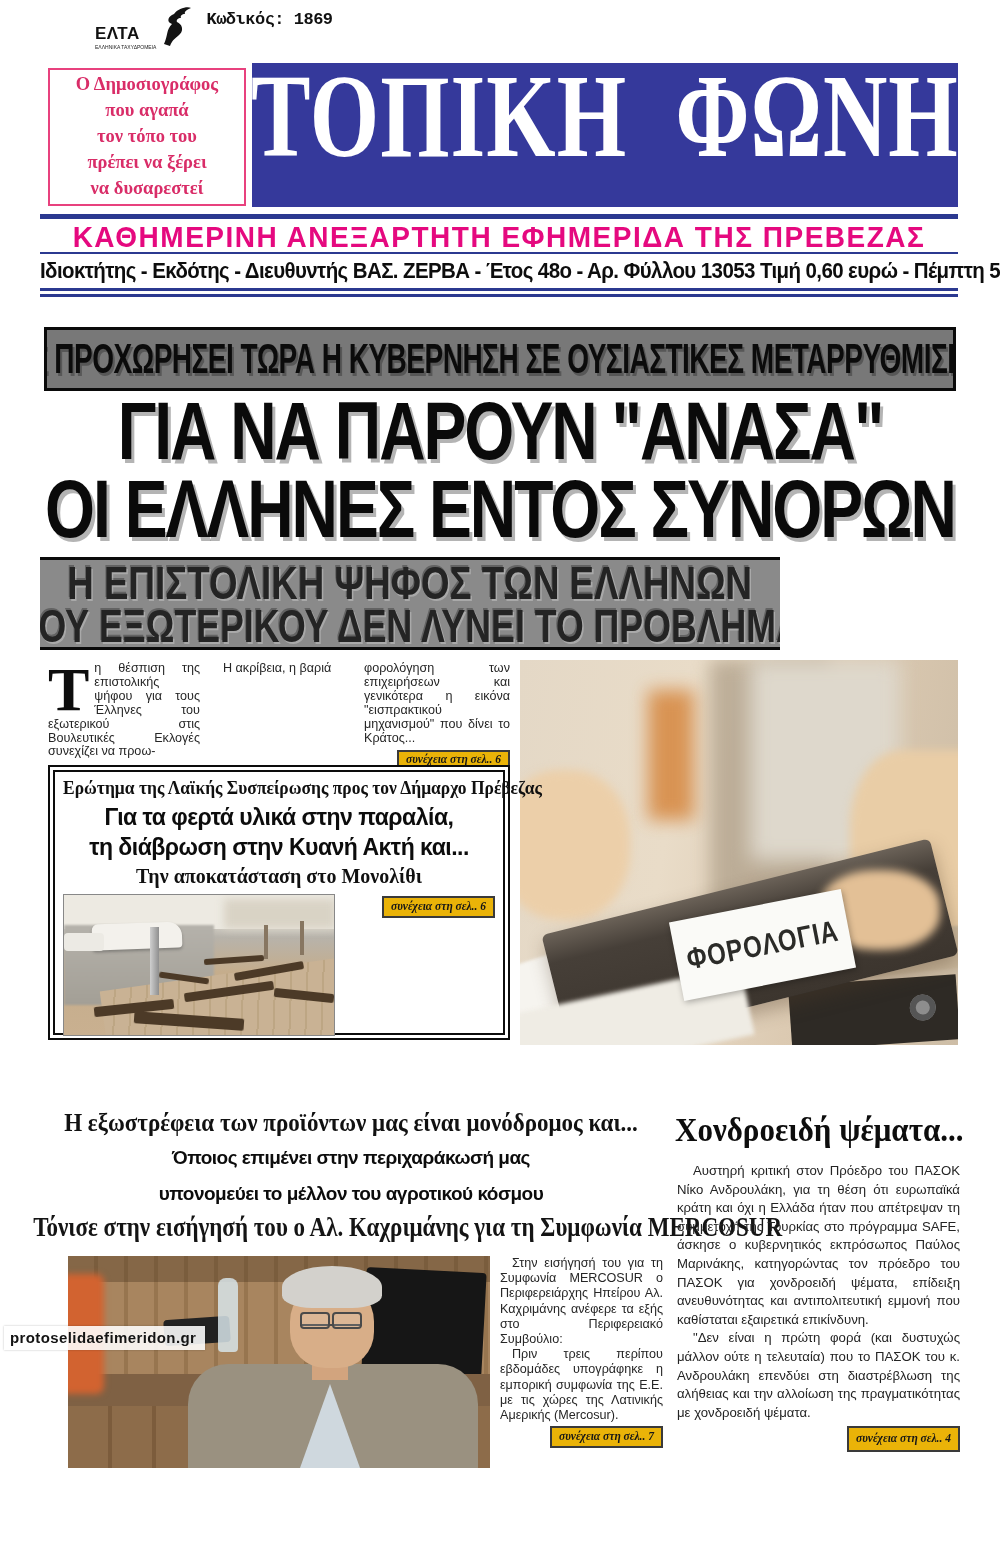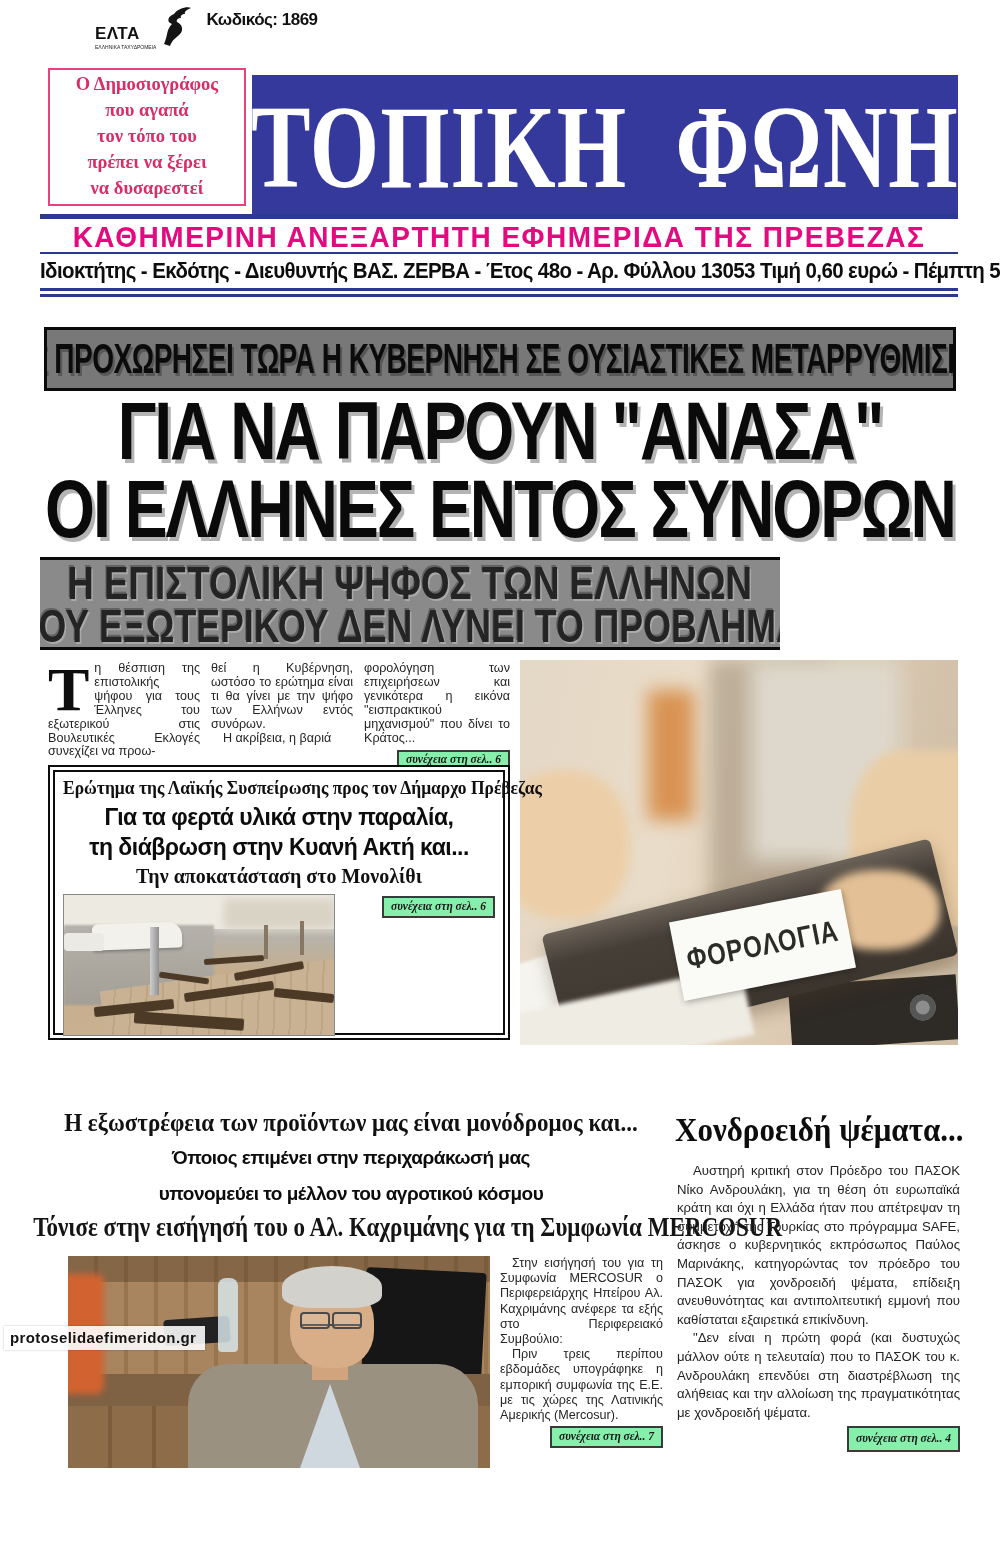--- a/index.html
+++ b/index.html
@@ -4,27 +4,27 @@
 <style>
   * { margin:0; padding:0; box-sizing:border-box; }
   body { background:#ffffff; font-family:"Liberation Sans", sans-serif; }
   .page { position:relative; width:1000px; height:1545px; background:#ffffff; overflow:hidden; margin:0 auto; }
 
   
   .postal { position:absolute; left:95px; top:6px; display:flex; align-items:flex-start; gap:14px; }
   .elta-logo { display:flex; align-items:flex-end; gap:2px; }
   .elta-text { font-weight:bold; font-size:17px; color:#111; letter-spacing:0.5px; font-family:"Liberation Sans",sans-serif; }
   .elta-sub { font-size:5px; color:#222; text-align:center; }
-  .postal-code { font-weight:bold; font-size:17px; color:#111; margin-top:4px; font-family:Liberation Sans, sans-serif; letter-spacing:-0.5px;}
+  .postal-code { font-weight:bold; font-size:17px; color:#111; margin-top:4px; font-family:Liberation Mono, monospace; letter-spacing:-0.5px;}
 
   
   .motto-box { position:absolute; left:48px; top:68px; width:198px; height:138px; border:2px solid #e8417e; display:flex; align-items:center; justify-content:center; }
   .motto-inner { text-align:center; font-family:"Liberation Serif", serif; font-size:18.5px; font-weight:bold; color:#d92d68; line-height:1.4; }
 
-  .masthead { position:absolute; left:252px; top:63px; width:706px; height:144px; background:#35399b; display:flex; align-items:center; justify-content:center; overflow:hidden;margin-top:12px; }
+  .masthead { position:absolute; left:252px; top:63px; width:706px; height:144px; background:#35399b; display:flex; align-items:flex-start; justify-content:center; overflow:hidden; }
   .masthead-title { font-family:"Liberation Serif", serif; font-weight:bold; color:#ffffff; font-size:92px; white-space:nowrap; transform:scale(0.97,1.28); letter-spacing:1px; word-spacing:26px; }
 
   
   .rule { position:absolute; left:40px; width:918px; background:#2b3990; }
   .subtitle { position:absolute; left:40px; top:221px; width:918px; text-align:center; color:#e5097f; font-weight:bold; font-size:28px; letter-spacing:1.5px; white-space:nowrap; transform:scaleY(1.08); }
   .publine { position:absolute; left:40px; top:258px; width:918px; text-align:center; color:#0d0d0d; font-weight:bold; font-size:20.5px; white-space:nowrap; letter-spacing:-0.6px; transform:scaleY(1.12); }
 
   
   .banner1 { position:absolute; left:44px; top:327px; width:912px; height:64px; background:#787878; border:3px solid #0a0a0a; display:flex; align-items:center; justify-content:center; overflow:hidden; }
   .banner1-text { font-weight:bold; font-size:28px; color:#0b0b0b; white-space:nowrap; letter-spacing:-0.5px; transform:scale(1,1.55); text-shadow:2px 2px 0 rgba(60,60,60,0.55); }
@@ -38,21 +38,21 @@
   .banner2-line.l2 { font-size:35px; }
 
   
   .lead-cols { position:absolute; left:48px; top:662px; width:462px; display:flex; gap:11px; }
   .lead-col { font-size:12.6px; line-height:13.9px; color:#262626; text-align:justify; }
   .lead-col.c1 { width:152px; }
   .lead-col.c2 { width:142px; }
   .lead-col.c3 { width:146px; }
   .dropcap { float:left; font-family:"Liberation Serif", serif; font-weight:bold; font-size:62px; line-height:50px; margin:2px 5px 0 0; color:#0d0d0d; }
   .para-indent { text-indent:12px; margin-top:0; }
-  .cont-box { display:inline-block; border:2px solid #3a3a3a; background:#86efac; font-family:"Liberation Serif", serif; font-style:italic; font-weight:bold; font-size:11.5px; color:#171717; padding:1px 7px 2px; white-space:nowrap; }
+  .cont-box { display:inline-block; border:2px solid #3a3a3a; background:#eab308; font-family:"Liberation Serif", serif; font-style:italic; font-weight:bold; font-size:11.5px; color:#171717; padding:1px 7px 2px; white-space:nowrap; }
   .c3 .cont-box { margin-top:5px; float:right; }
 
   
   .photo-tax { position:absolute; left:520px; top:660px; width:438px; height:385px; overflow:hidden; background:linear-gradient(100deg,#e4d8c6 0%, #e9dcc8 35%, #dccab2 65%, #cdbda6 100%); }
   .pt-shape { position:absolute; }
   .pt-panel { left:190px; top:0; width:120px; height:260px; background:#b3a48e; filter:blur(9px); opacity:0.8; }
   .pt-shirt { left:230px; top:0; width:150px; height:200px; background:#ded8cc; filter:blur(10px); }
   .pt-orange { left:128px; top:30px; width:46px; height:130px; background:#d6873f; filter:blur(9px); opacity:0.85; }
   .pt-handL { left:-20px; top:110px; width:130px; height:150px; background:#eccfa9; border-radius:45%; filter:blur(5px); }
   .pt-armR { left:330px; top:90px; width:130px; height:190px; background:#e9cda6; border-radius:40% 0 0 45%; filter:blur(5px); }
@@ -174,21 +174,20 @@
   <div class="banner2">
     <div class="banner2-line l1">Η ΕΠΙΣΤΟΛΙΚΗ ΨΗΦΟΣ ΤΩΝ ΕΛΛΗΝΩΝ</div>
     <div class="banner2-line l2">ΤΟΥ ΕΞΩΤΕΡΙΚΟΥ ΔΕΝ ΛΥΝΕΙ ΤΟ ΠΡΟΒΛΗΜΑ</div>
   </div>
 
   <div class="lead-cols">
     <div class="lead-col c1">
       <span class="dropcap">Τ</span><span>η θέσπιση της επιστολικής ψήφου για τους Έλληνες του εξωτερικού στις Βουλευτικές Εκλογές συνεχίζει να προω-</span>
     </div>
     <div class="lead-col c2">
-      <div>θεί η Κυβέρνηση, ωστόσο το ερώτημα είναι τι θα γίνει με την ψήφο των Ελλήνων εντός συνόρων.</div>
       <div class="para-indent">Η ακρίβεια, η βαριά</div>
     </div>
     <div class="lead-col c3">
       <div>φορολόγηση των επιχειρήσεων και γενικότερα η εικόνα "εισπρακτικού μηχανισμού" που δίνει το Κράτος...</div>
       <span class="cont-box">συνέχεια στη σελ.. 6</span>
     </div>
   </div>
 
   <div class="photo-tax">
     <div class="pt-shape pt-panel"></div>

